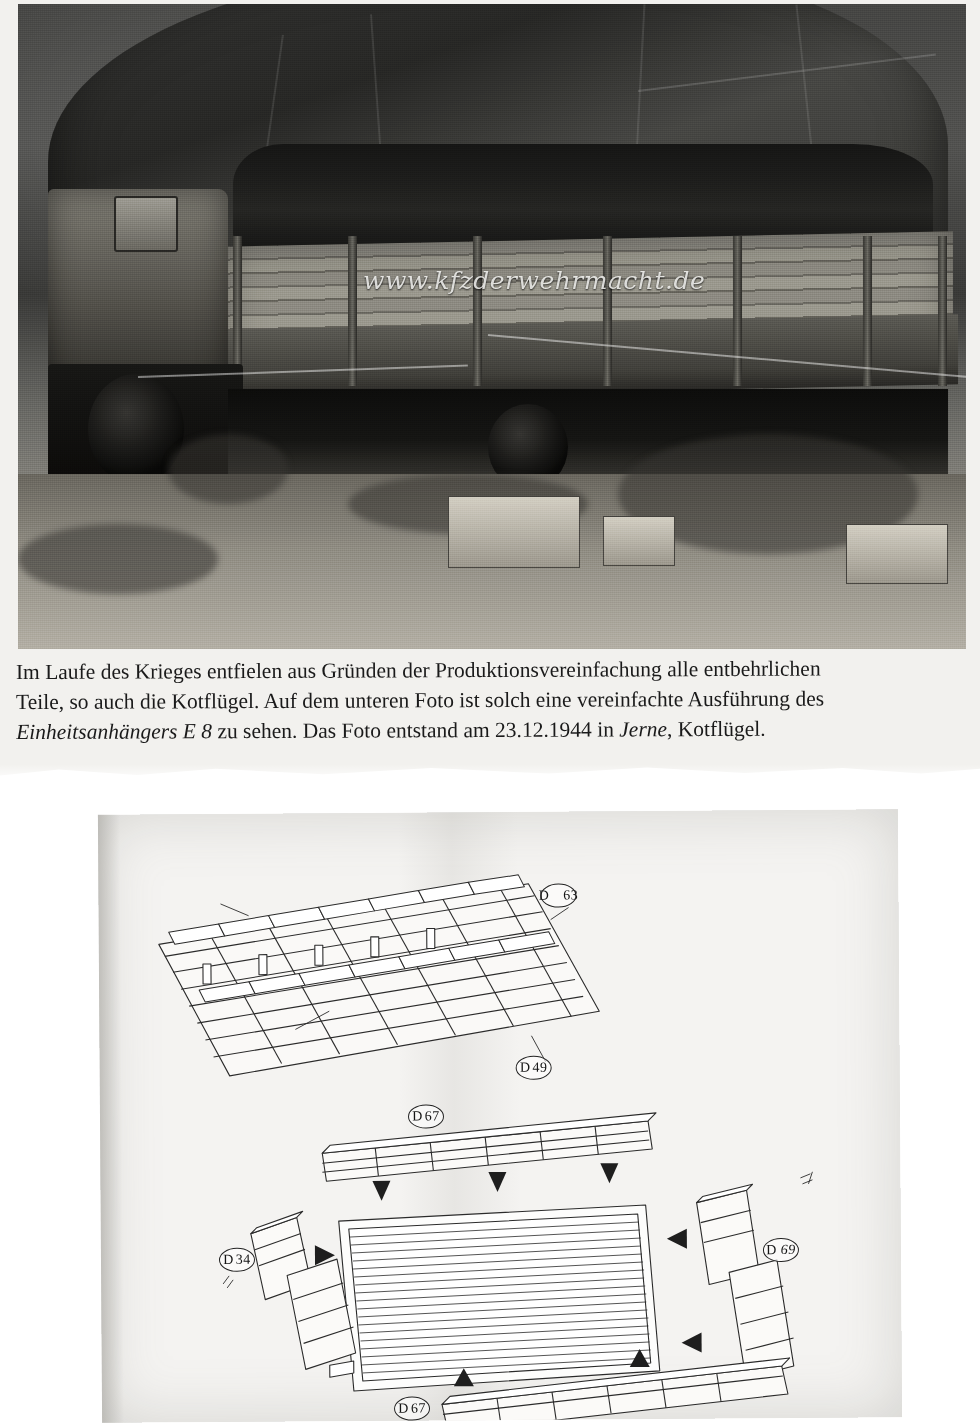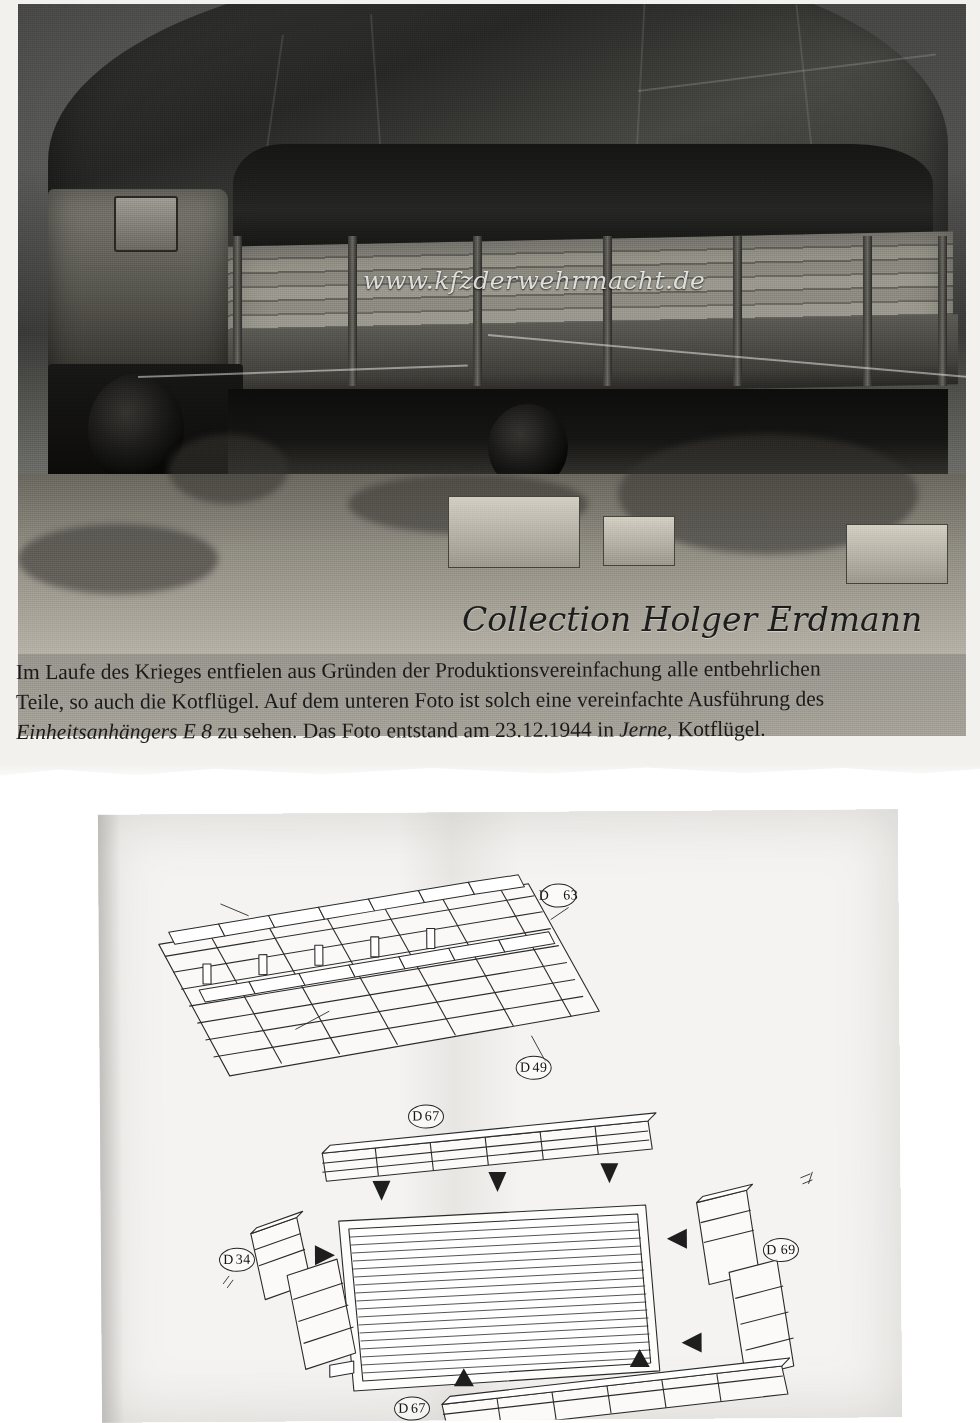--- a/index.html
+++ b/index.html
@@ -30,21 +30,21 @@
     left:0; bottom:0; width:100%; height:26px;
     background: linear-gradient(to bottom, rgba(255,255,255,0) 0%, #ffffff 70%);
   }
 
   
   .photo {
     position: absolute;
     left: 18px;
     top: 4px;
     width: 948px;
-    height: 732px;
+    height: 645px;
     background:
       radial-gradient(ellipse 60% 50% at 30% 20%, rgba(255,255,255,0.10), rgba(0,0,0,0) 70%),
       linear-gradient(to bottom, #4a4a48 0%, #565654 22%, #3e3e3c 45%, #6a6a66 62%, #8d8b84 78%, #a5a29a 100%);
     filter: contrast(1.05);
     overflow: hidden;
   }
   
   .photo .grain {
     position:absolute; inset:0;
     background-image:
@@ -296,21 +296,20 @@
     <div class="crate" style="left:585px;top:512px;width:70px;height:48px;"></div>
     <div class="crate" style="left:828px;top:520px;width:100px;height:58px;"></div>
 
     <div class="scratch" style="left:470px;top:330px;width:480px;height:2px;transform:rotate(5deg);"></div>
     <div class="scratch" style="left:120px;top:372px;width:330px;height:2px;transform:rotate(-2deg);"></div>
     <div class="scratch" style="left:620px;top:86px;width:300px;height:2px;transform:rotate(-7deg);opacity:.35;"></div>
 
     <div class="grain"></div>
 
     <div class="watermark">www.kfzderwehrmacht.de</div>
-    <div class="collection">Collection Holger Erdmann</div>
   </div>
 
   <div class="caption">
     <div>Im Laufe des Krieges entfielen aus Gründen der Produktionsvereinfachung alle entbehrlichen</div>
     <div>Teile, so auch die Kotflügel. Auf dem unteren Foto ist solch eine vereinfachte Ausführung des</div>
     <div>
       <i>Einheitsanhängers E 8</i><span> zu sehen. Das Foto entstand am 23.12.1944 in </span><i>Jerne</i><span>, Kotflügel.</span>
     </div>
   </div>
 
@@ -473,20 +472,20 @@
     <div class="balloon" style="left:308px; top:292px;">
       <span>D</span>
       <span style="margin-left:2px;">67</span>
     </div>
     <div class="balloon" style="left:118px; top:434px;">
       <span>D</span>
       <span style="margin-left:2px;">34</span>
     </div>
     <div class="balloon" style="left:662px; top:428px;">
       <span>D</span>
-      <span style="margin-left:4px;">69</span>
+      <span style="margin-left:4px;font-style:italic;">69</span>
     </div>
     <div class="balloon" style="left:292px; top:584px;">
       <span>D</span>
       <span style="margin-left:2px;">67</span>
     </div>
   </div>
 </div>
 
 </body></html>

